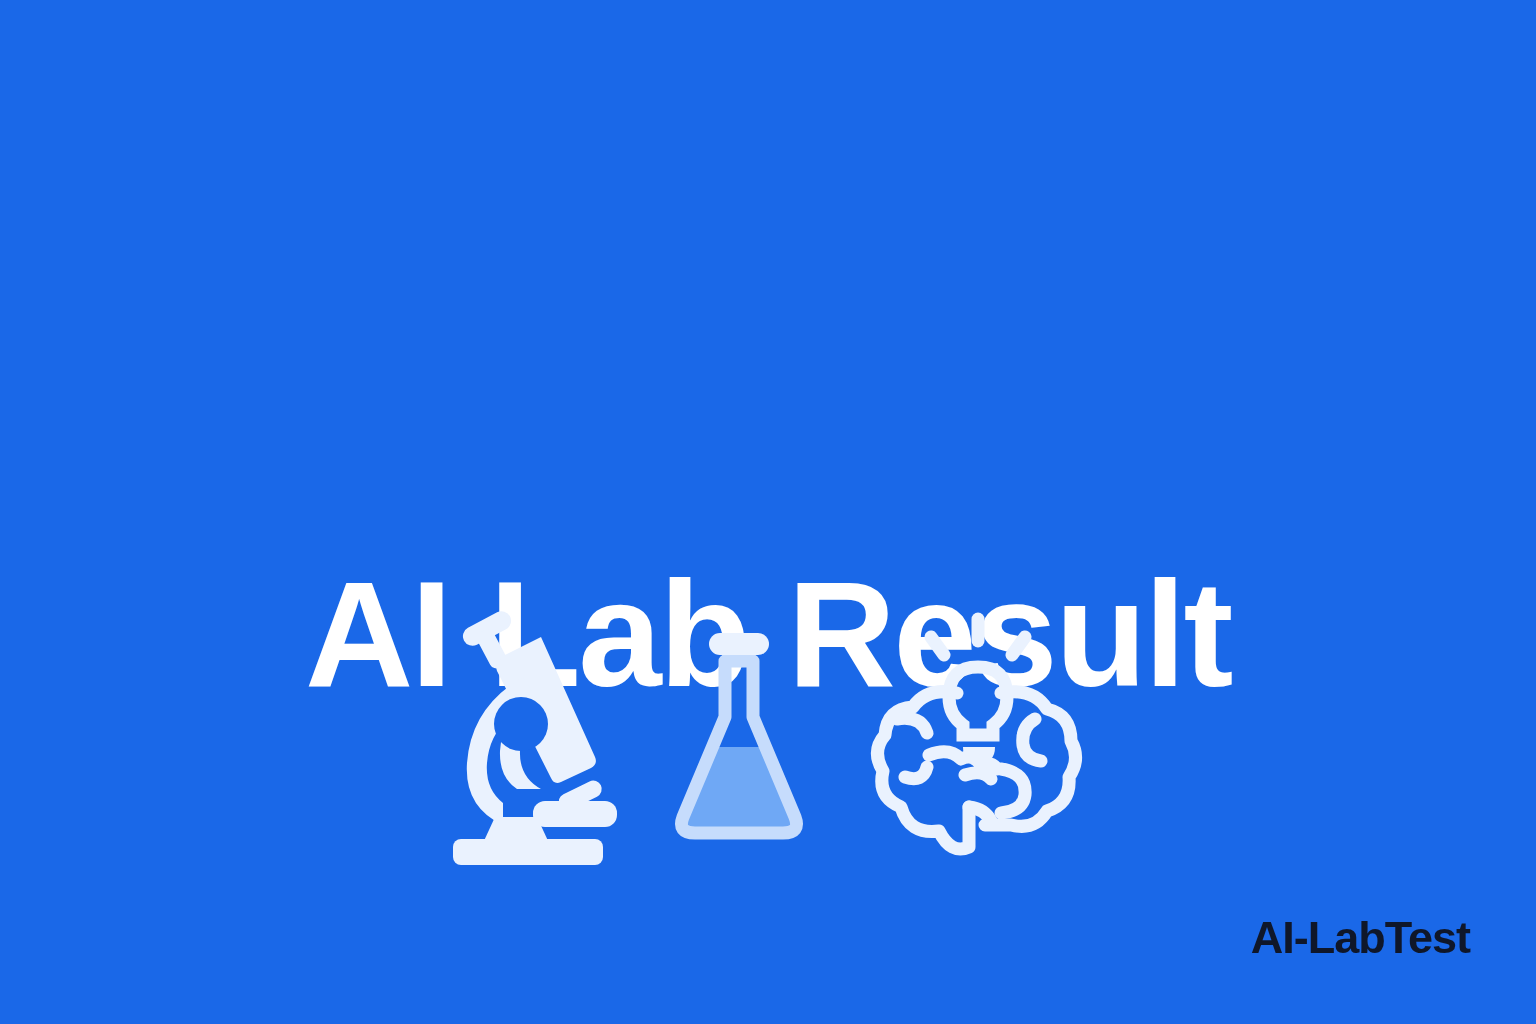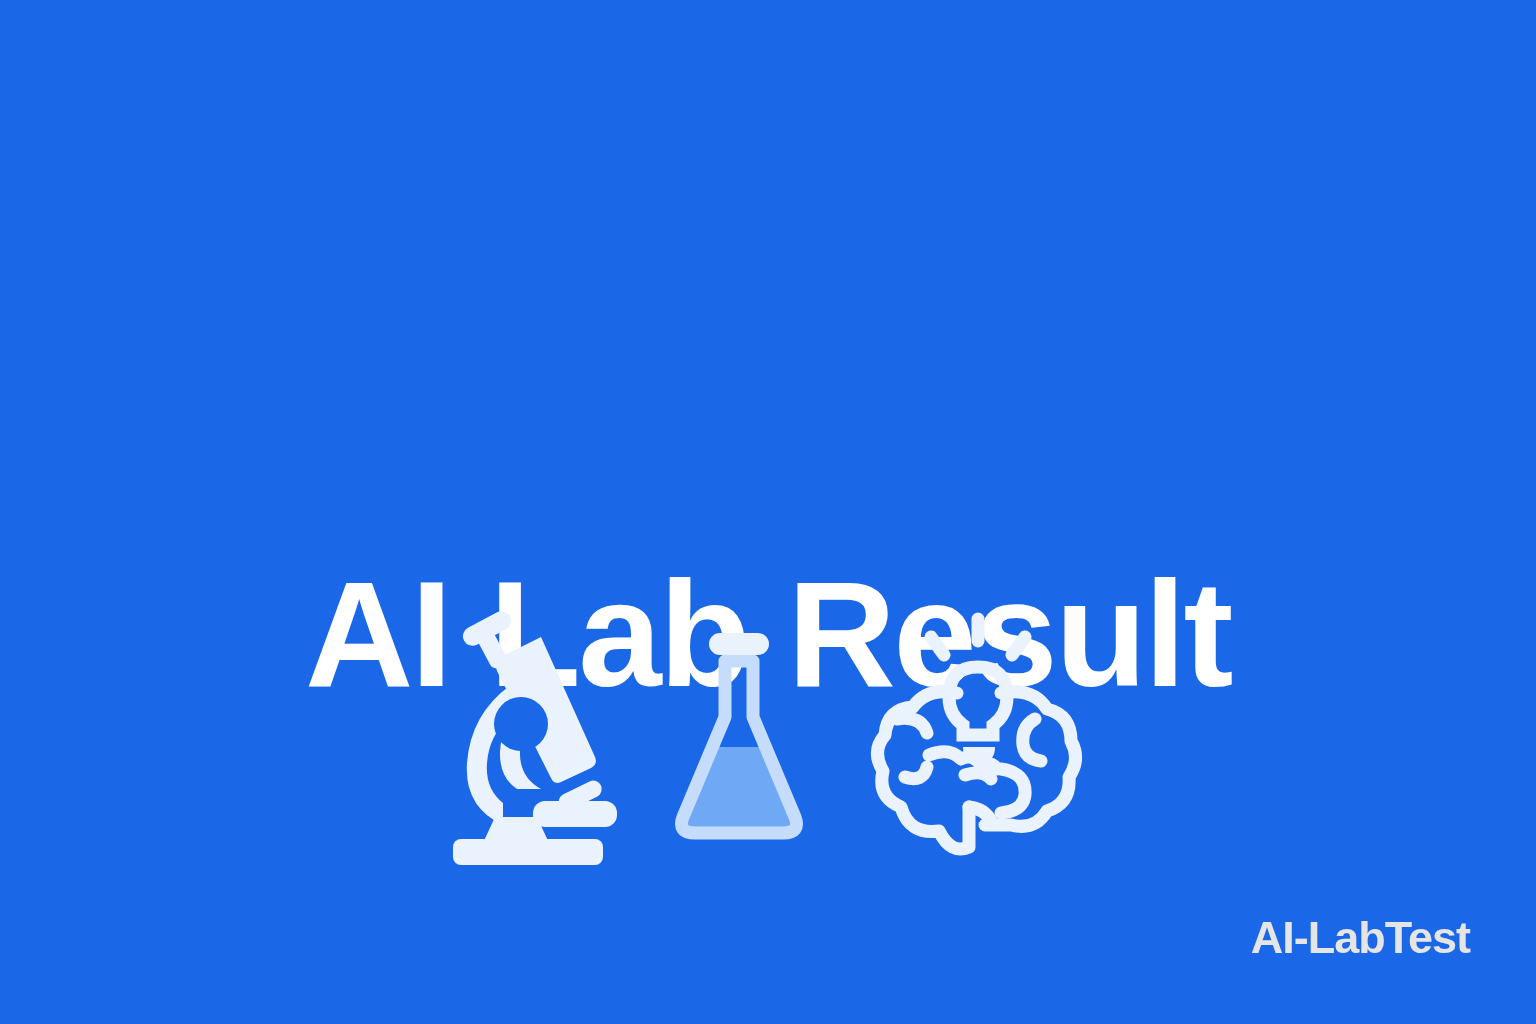--- a/index.html
+++ b/index.html
@@ -78,21 +78,21 @@
   .icon-flask      { width: 140px; height: 236px; }
   .icon-brain      { width: 226px; height: 256px; }
 
   .icon-slot svg { display: block; overflow: visible; }
 
   
   .brand {
     position: absolute;
     right: 66px;
     top: 912px;
-    color: #e5e5e5;
+    color: #0f172a;
     font-weight: 700;
     font-size: 45px;
     line-height: 52px;
     letter-spacing: -1px;
     white-space: pre;
     text-align: right;
   }
 </style>
 </head>
 <body>

